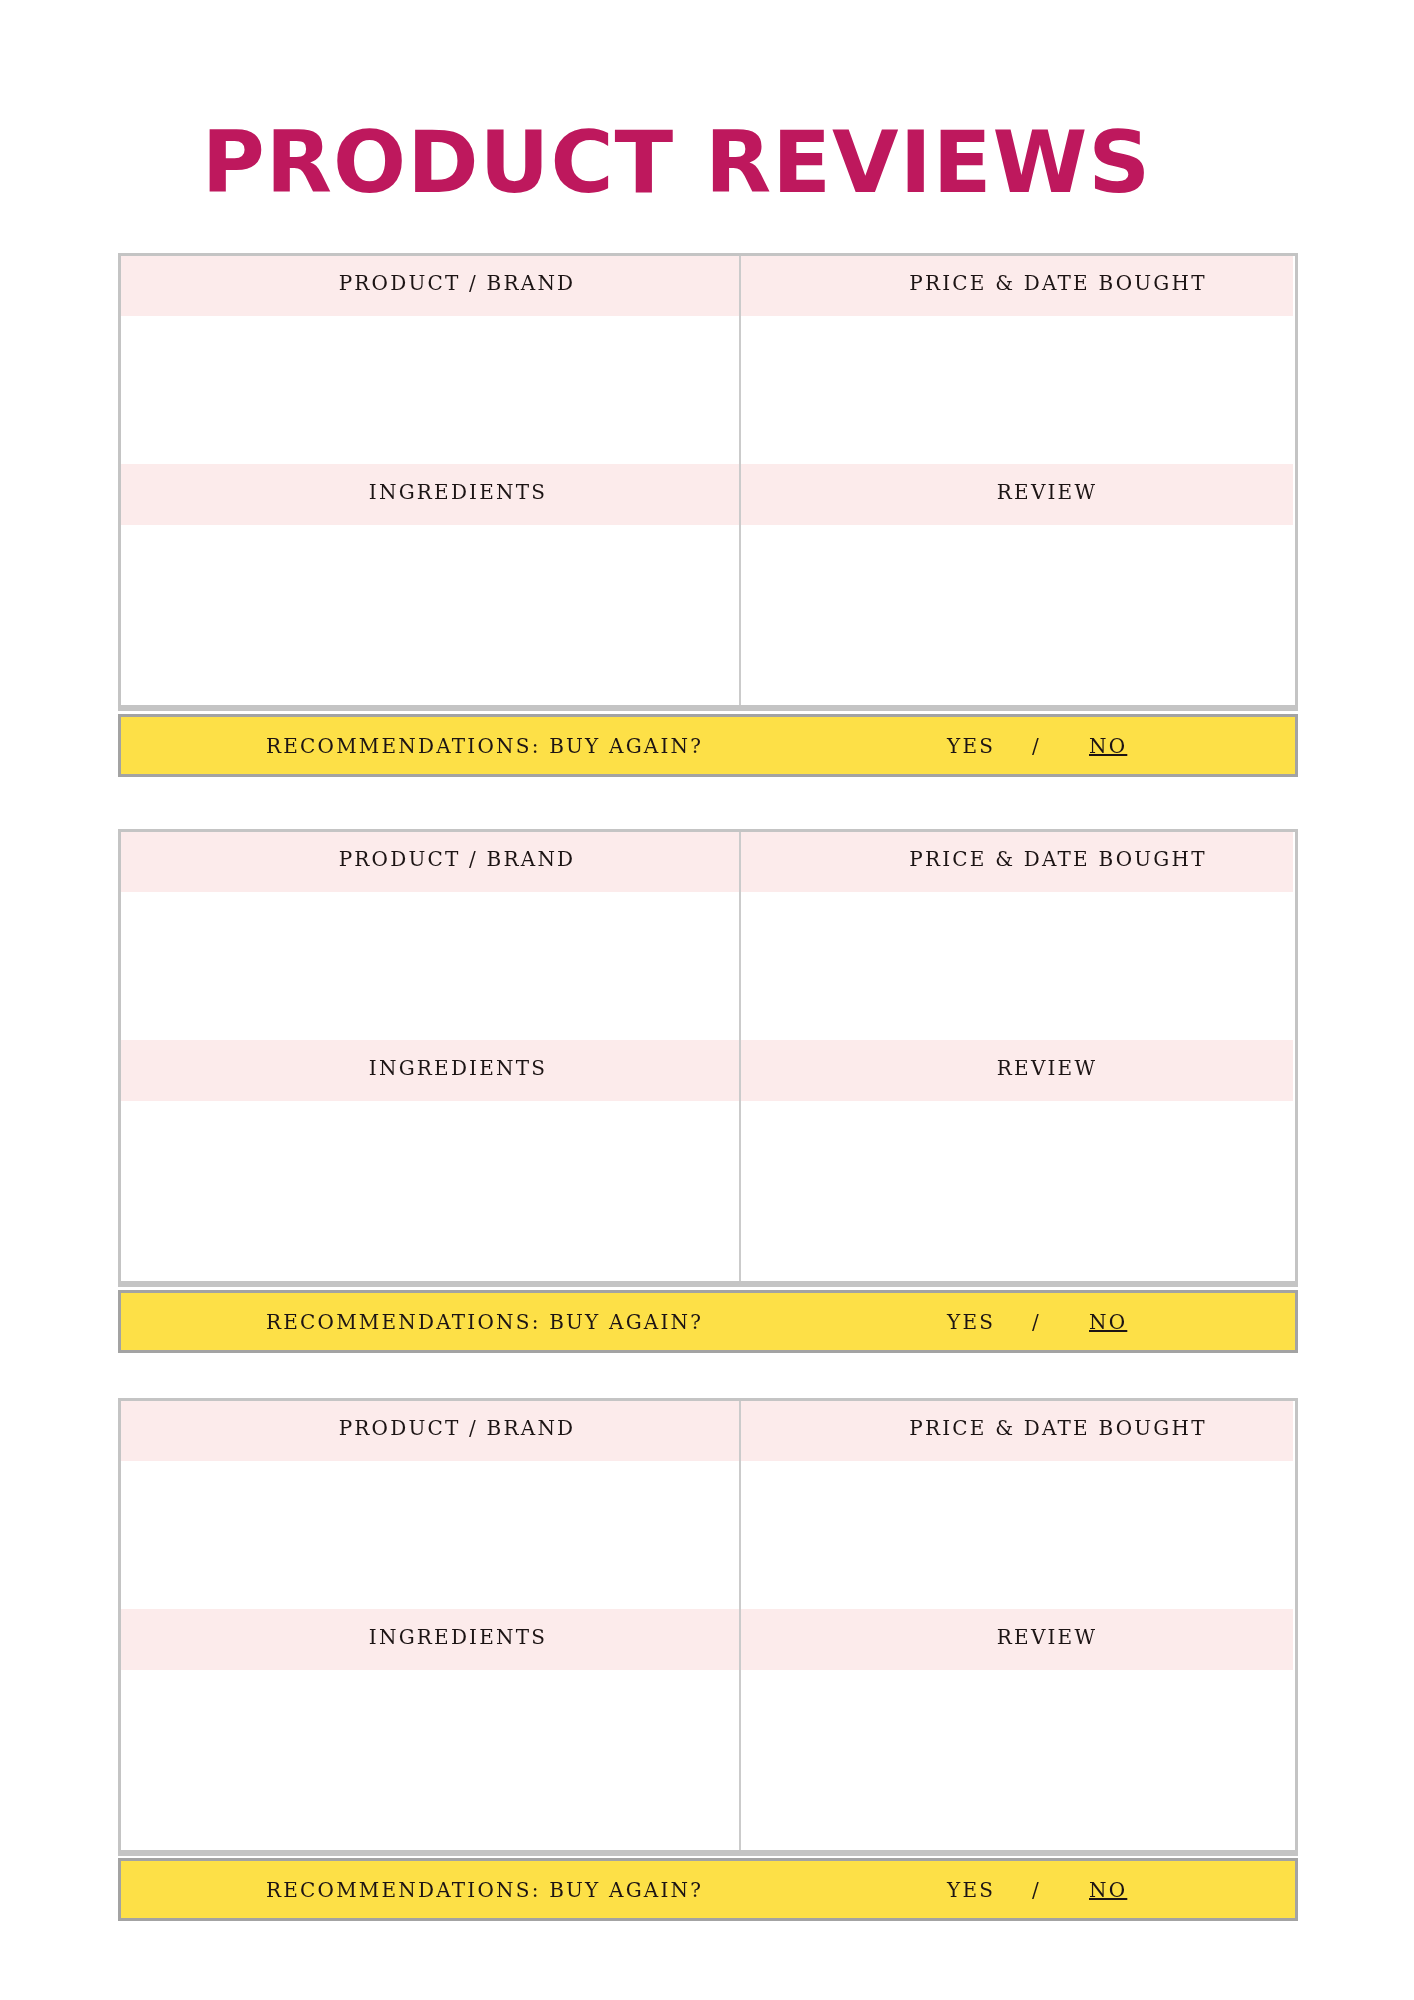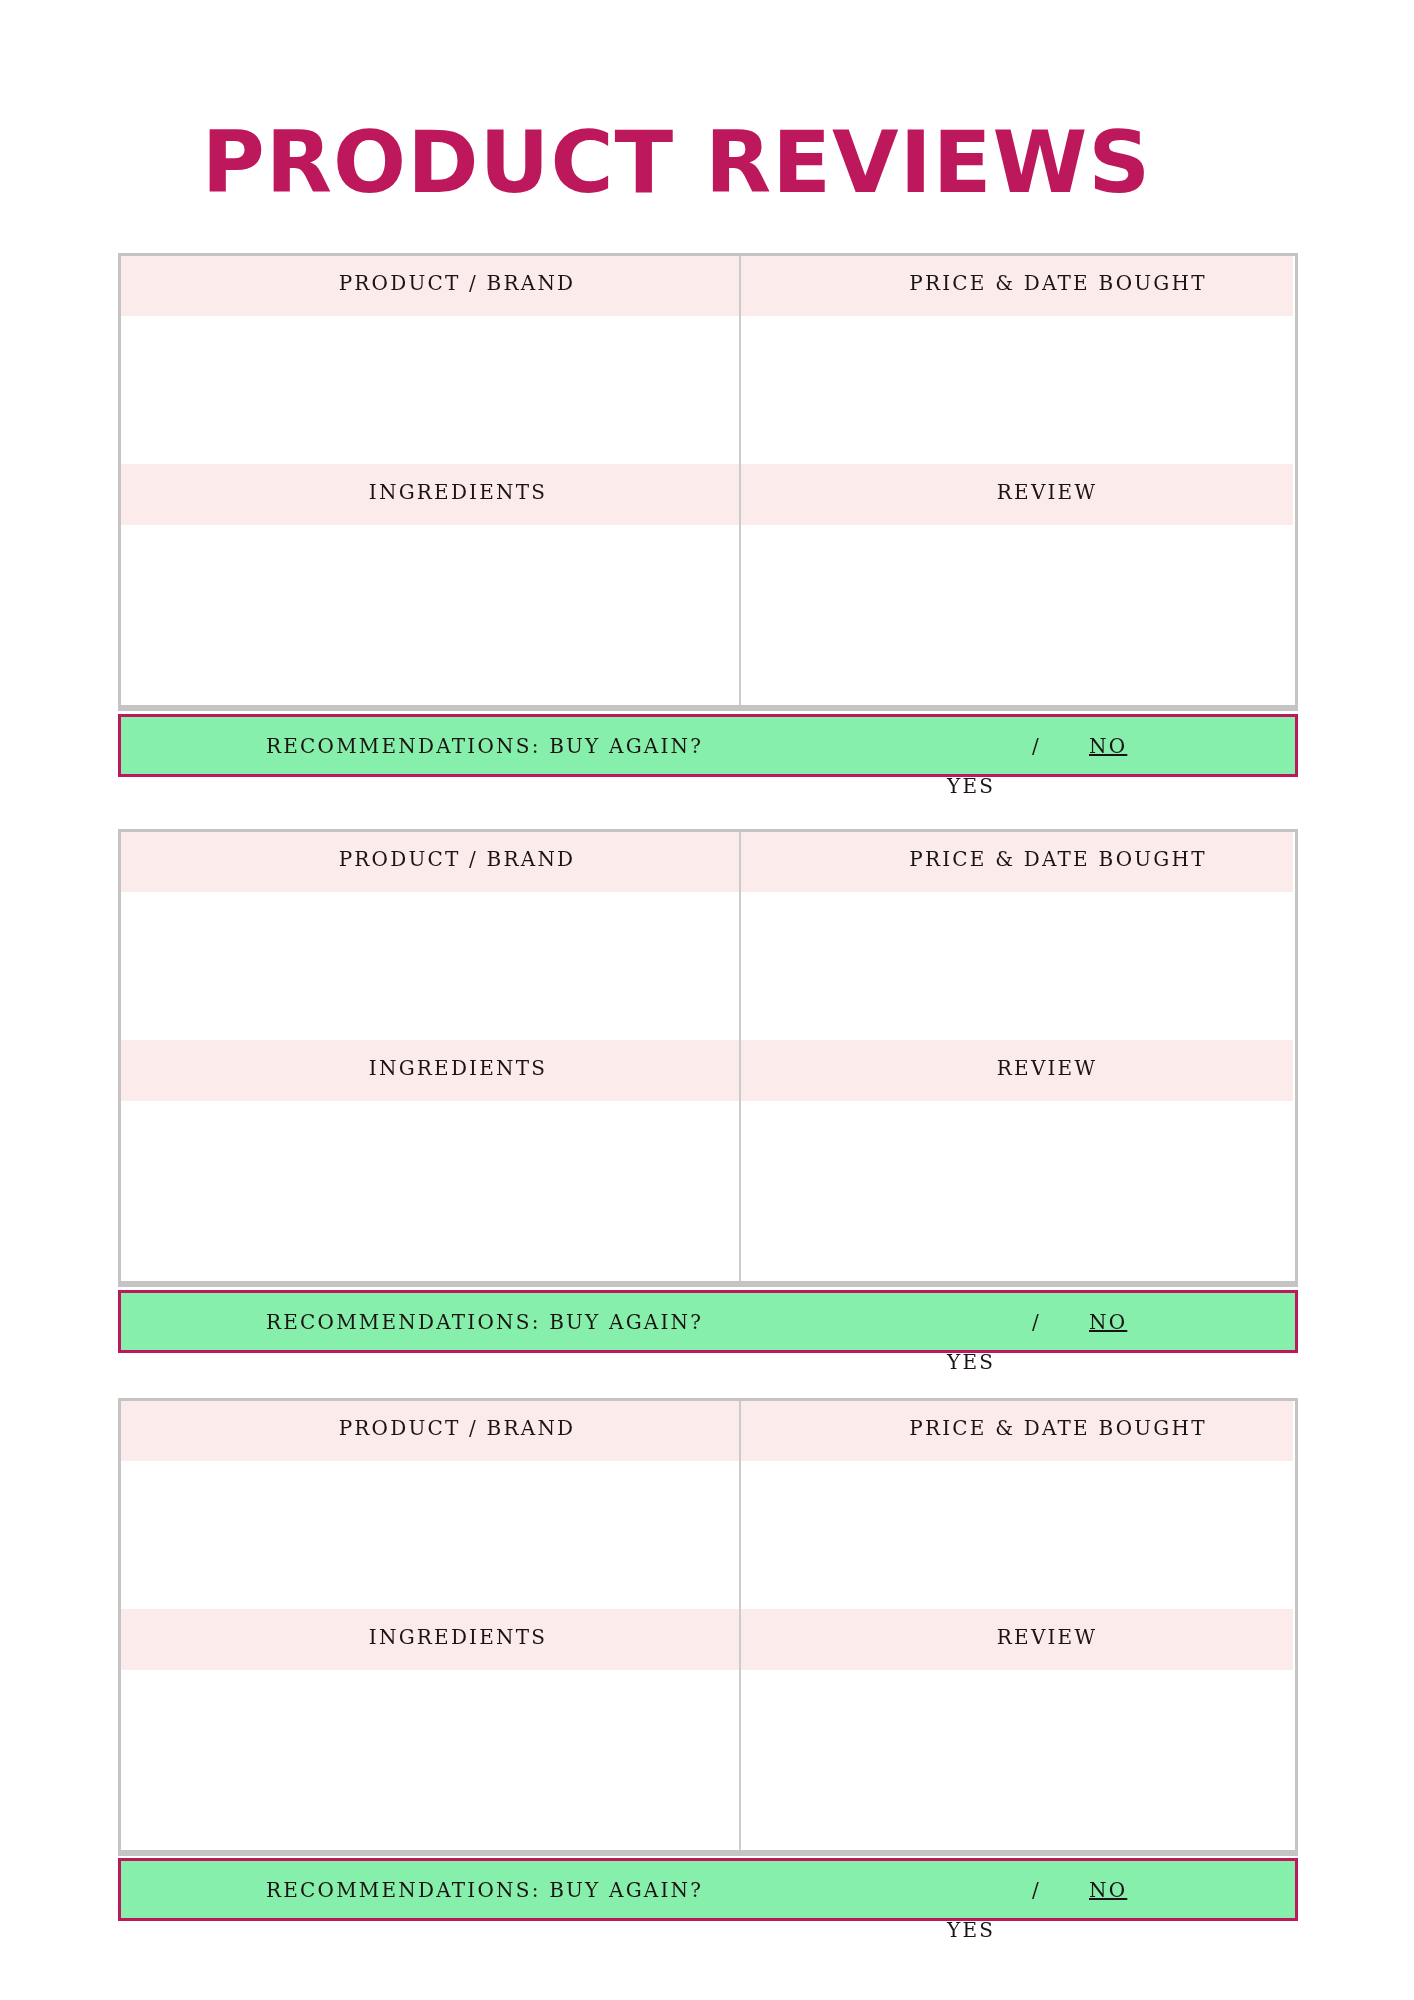--- a/index.html
+++ b/index.html
@@ -25,24 +25,24 @@
   .band.mid { top: 208px; height: 61px; }
   .divider {
     position: absolute; top: 0; bottom: 0; left: 618px; width: 2px; background: #cbcbcb;
   }
   .label {
     position: absolute; font-size: 20px; letter-spacing: 2.2px; white-space: nowrap;
     transform: translateX(-50%); line-height: 24px; margin-left: 24px;
   }
   .rec {
     position: absolute; left: 118px; width: 1180px; height: 63px; box-sizing: border-box;
-    border: 3px solid #be185d; background: #86efac;
+    border: 3px solid #a3a3a3; background: #fde047;
   }
   .rec .q { position: absolute; left: 145px; top: 17px; font-size: 20px; letter-spacing: 2.2px; white-space: nowrap; line-height: 24px; }
-  .rec .yes { position: absolute; left: 826px; top: 17px; font-size: 20px; letter-spacing: 2.2px; line-height: 24px; margin-top: 40px; }
+  .rec .yes { position: absolute; left: 826px; top: 17px; font-size: 20px; letter-spacing: 2.2px; line-height: 24px; }
   .rec .slash { position: absolute; left: 911px; top: 17px; font-size: 20px; line-height: 24px; }
   .rec .no { position: absolute; left: 968px; top: 17px; font-size: 20px; letter-spacing: 2.2px; line-height: 24px; text-decoration: underline; }
   .field { position: absolute; background: transparent; }
 </style>
 </head>
 <body>
 
 <div class="title">PRODUCT REVIEWS</div>
 
 <div class="card" style="top:253px;">

